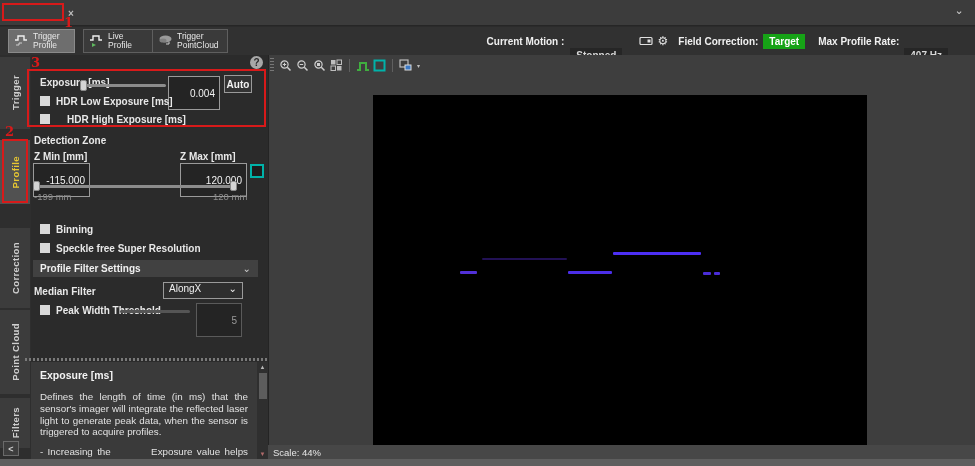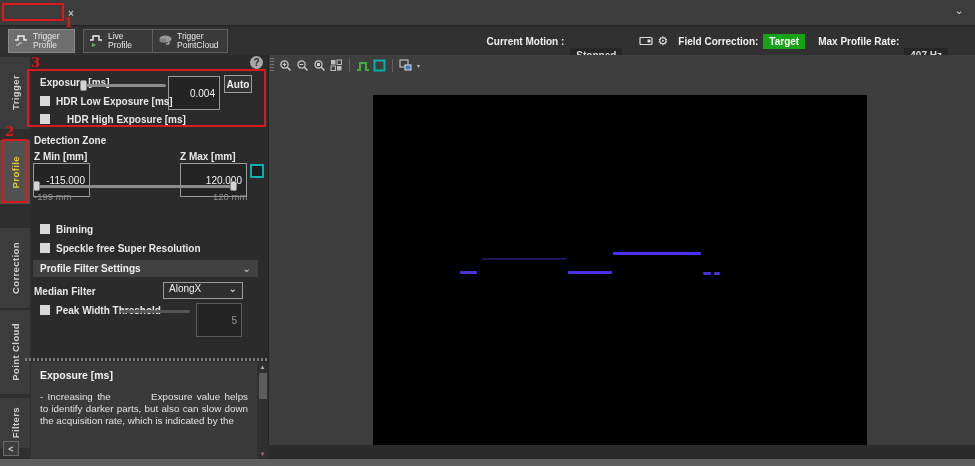--- a/index.html
+++ b/index.html
@@ -235,20 +235,21 @@
   <div class="abs chk" style="left:40px;top:305px;"></div>
   <div class="abs flabel" style="left:56px;top:305px;">Peak Width Threshold</div>
   <div class="abs track disabled" style="left:120px;top:310px;width:70px;"></div>
   <div class="abs field disabled" style="left:196px;top:303px;width:46px;height:15px;">5</div>
 
 
   <div class="abs splitter"></div>
 
   <div class="abs helppanel">
     <h4>Exposure [ms]</h4>
+    <p>Defines the length of time (in ms) that the sensor's imager will integrate the reflected laser light to generate peak data, when the sensor is triggered to acquire profiles.</p>
     <p><span>- Increasing the </span><b>Exposure</b><span> value helps to identify darker parts, but also can slow down the acquisition rate, which is indicated by the </span></p>
 
   </div>
   <div class="abs hscroll">
     <div class="abs harrow" style="top:0;">▲</div>
     <div class="abs hthumb"></div>
     <div class="abs harrow" style="top:87px;color:#b06a6a;">▼</div>
   </div>
 
   <div class="abs viewport"></div>
@@ -308,15 +309,18 @@
 
   <div class="abs canvas">
       <div style="position: absolute; left: 109px; top: 163px; width: 85px; height: 2px; background: rgb(34, 17, 85); border-radius: 1px;"></div>
       <div style="position: absolute; left: 87px; top: 176px; width: 17px; height: 3px; background: rgb(81, 48, 216); border-radius: 1px;"></div>
       <div style="position: absolute; left: 195px; top: 176px; width: 44px; height: 3px; background: rgb(75, 46, 232); border-radius: 1px;"></div>
       <div style="position: absolute; left: 240px; top: 157px; width: 88px; height: 3px; background: rgb(77, 47, 245); border-radius: 1px;"></div>
       <div style="position: absolute; left: 330px; top: 177px; width: 8px; height: 3px; background: rgb(74, 44, 216); border-radius: 1px;"></div>
       <div style="position: absolute; left: 341px; top: 177px; width: 6px; height: 3px; background: rgb(74, 44, 216); border-radius: 1px;"></div>
     </div>
 
+  <div class="abs statusbar">
+    <span>Scale: 44%</span>
+  </div>
   <div class="abs bottomstrip"></div>
 
 </div>
 
 </body></html>

